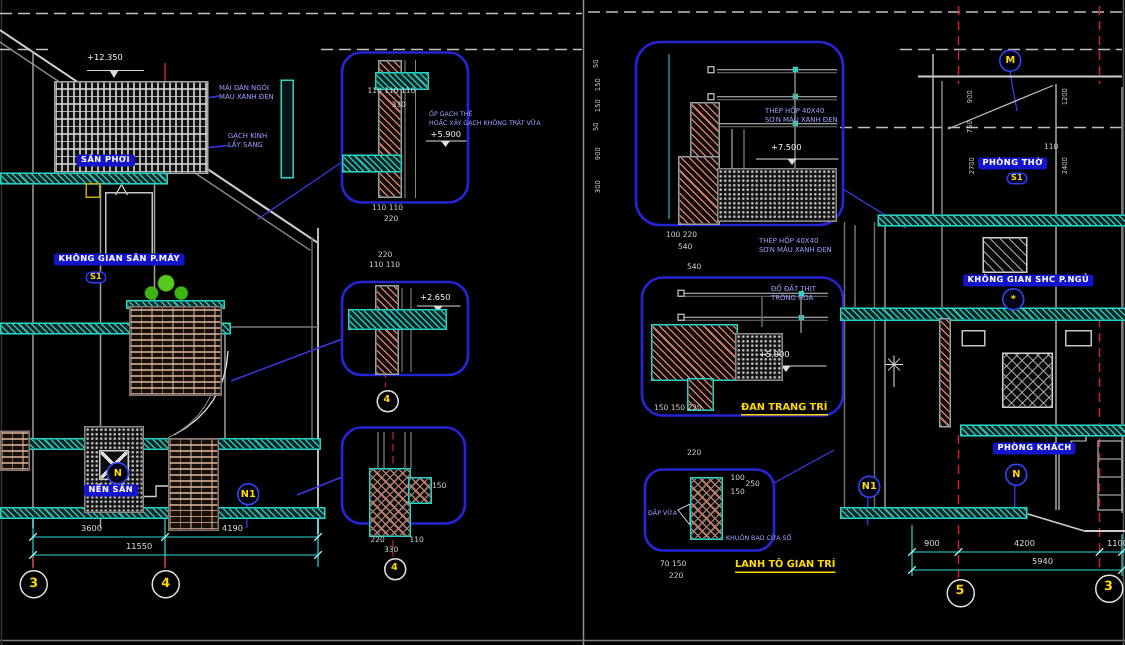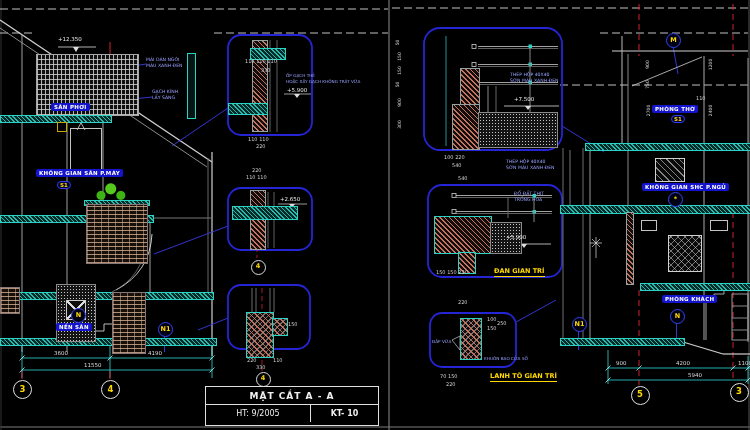--- a/index.html
+++ b/index.html
@@ -356,21 +356,21 @@
   <div class="t dim2" style="left:444px;top:155px">100 220</div>
   <div class="t dim2" style="left:452px;top:163px">540</div>
   <div class="t dim2" style="left:458px;top:176px">540</div>
 
   <div class="t note" style="left:506px;top:159px">THÉP HỘP 40X40</div>
   <div class="t note" style="left:506px;top:165px">SƠN MÀU XANH ĐEN</div>
   <div class="t note" style="left:514px;top:191px">ĐỔ ĐẤT THỊT</div>
   <div class="t note" style="left:514px;top:197px">TRỒNG HOA</div>
   <div class="t lvl" style="left:506px;top:234px">+5.900</div>
   <div class="t dim2" style="left:436px;top:270px">150 150 220</div>
-  <div class="t ylw" style="left:494px;top:268px">ĐAN GIAN TRÍ</div>
+  <div class="t ylw" style="left:494px;top:268px">ĐAN TRANG TRÍ</div>
 
   <div class="t dim2" style="left:458px;top:300px">220</div>
   <div class="t dim2" style="left:487px;top:317px">100</div>
   <div class="t dim2" style="left:487px;top:326px">150</div>
   <div class="t dim2" style="left:497px;top:321px">250</div>
   <div class="t note2" style="left:432px;top:340px">ĐẮP VỮA</div>
   <div class="t note2" style="left:484px;top:357px">KHUÔN BAO CỬA SỔ</div>
   <div class="t dim2" style="left:440px;top:374px">70 150</div>
   <div class="t dim2" style="left:446px;top:382px">220</div>
   <div class="t ylw" style="left:490px;top:373px">LANH TÔ GIAN TRÍ</div>
@@ -391,21 +391,14 @@
   <div class="t vdim" style="left:706px;top:108px">2400</div>
   <div class="t dim2" style="left:696px;top:96px">110</div>
 
   <div class="t dim" style="left:616px;top:360px">900</div>
   <div class="t dim" style="left:676px;top:360px">4200</div>
   <div class="t dim" style="left:738px;top:360px">1100</div>
   <div class="t dim" style="left:688px;top:372px">5940</div>
   <div class="t gbubble" style="left:630.5px;top:385.5px">5</div>
   <div class="t gbubble" style="left:729.5px;top:382.5px">3</div>
 
-  <div class="titleblock" style="left:205px;top:386px;width:172px;height:38px">
-    <div class="tb-row1">MẶT CẮT A - A</div>
-    <div class="tb-row2">
-      <div class="tb-c1">HT: 9/2005</div>
-      <div class="tb-c2">KT- 10</div>
-    </div>
-  </div>
 
 </div>
 
 </body></html>

